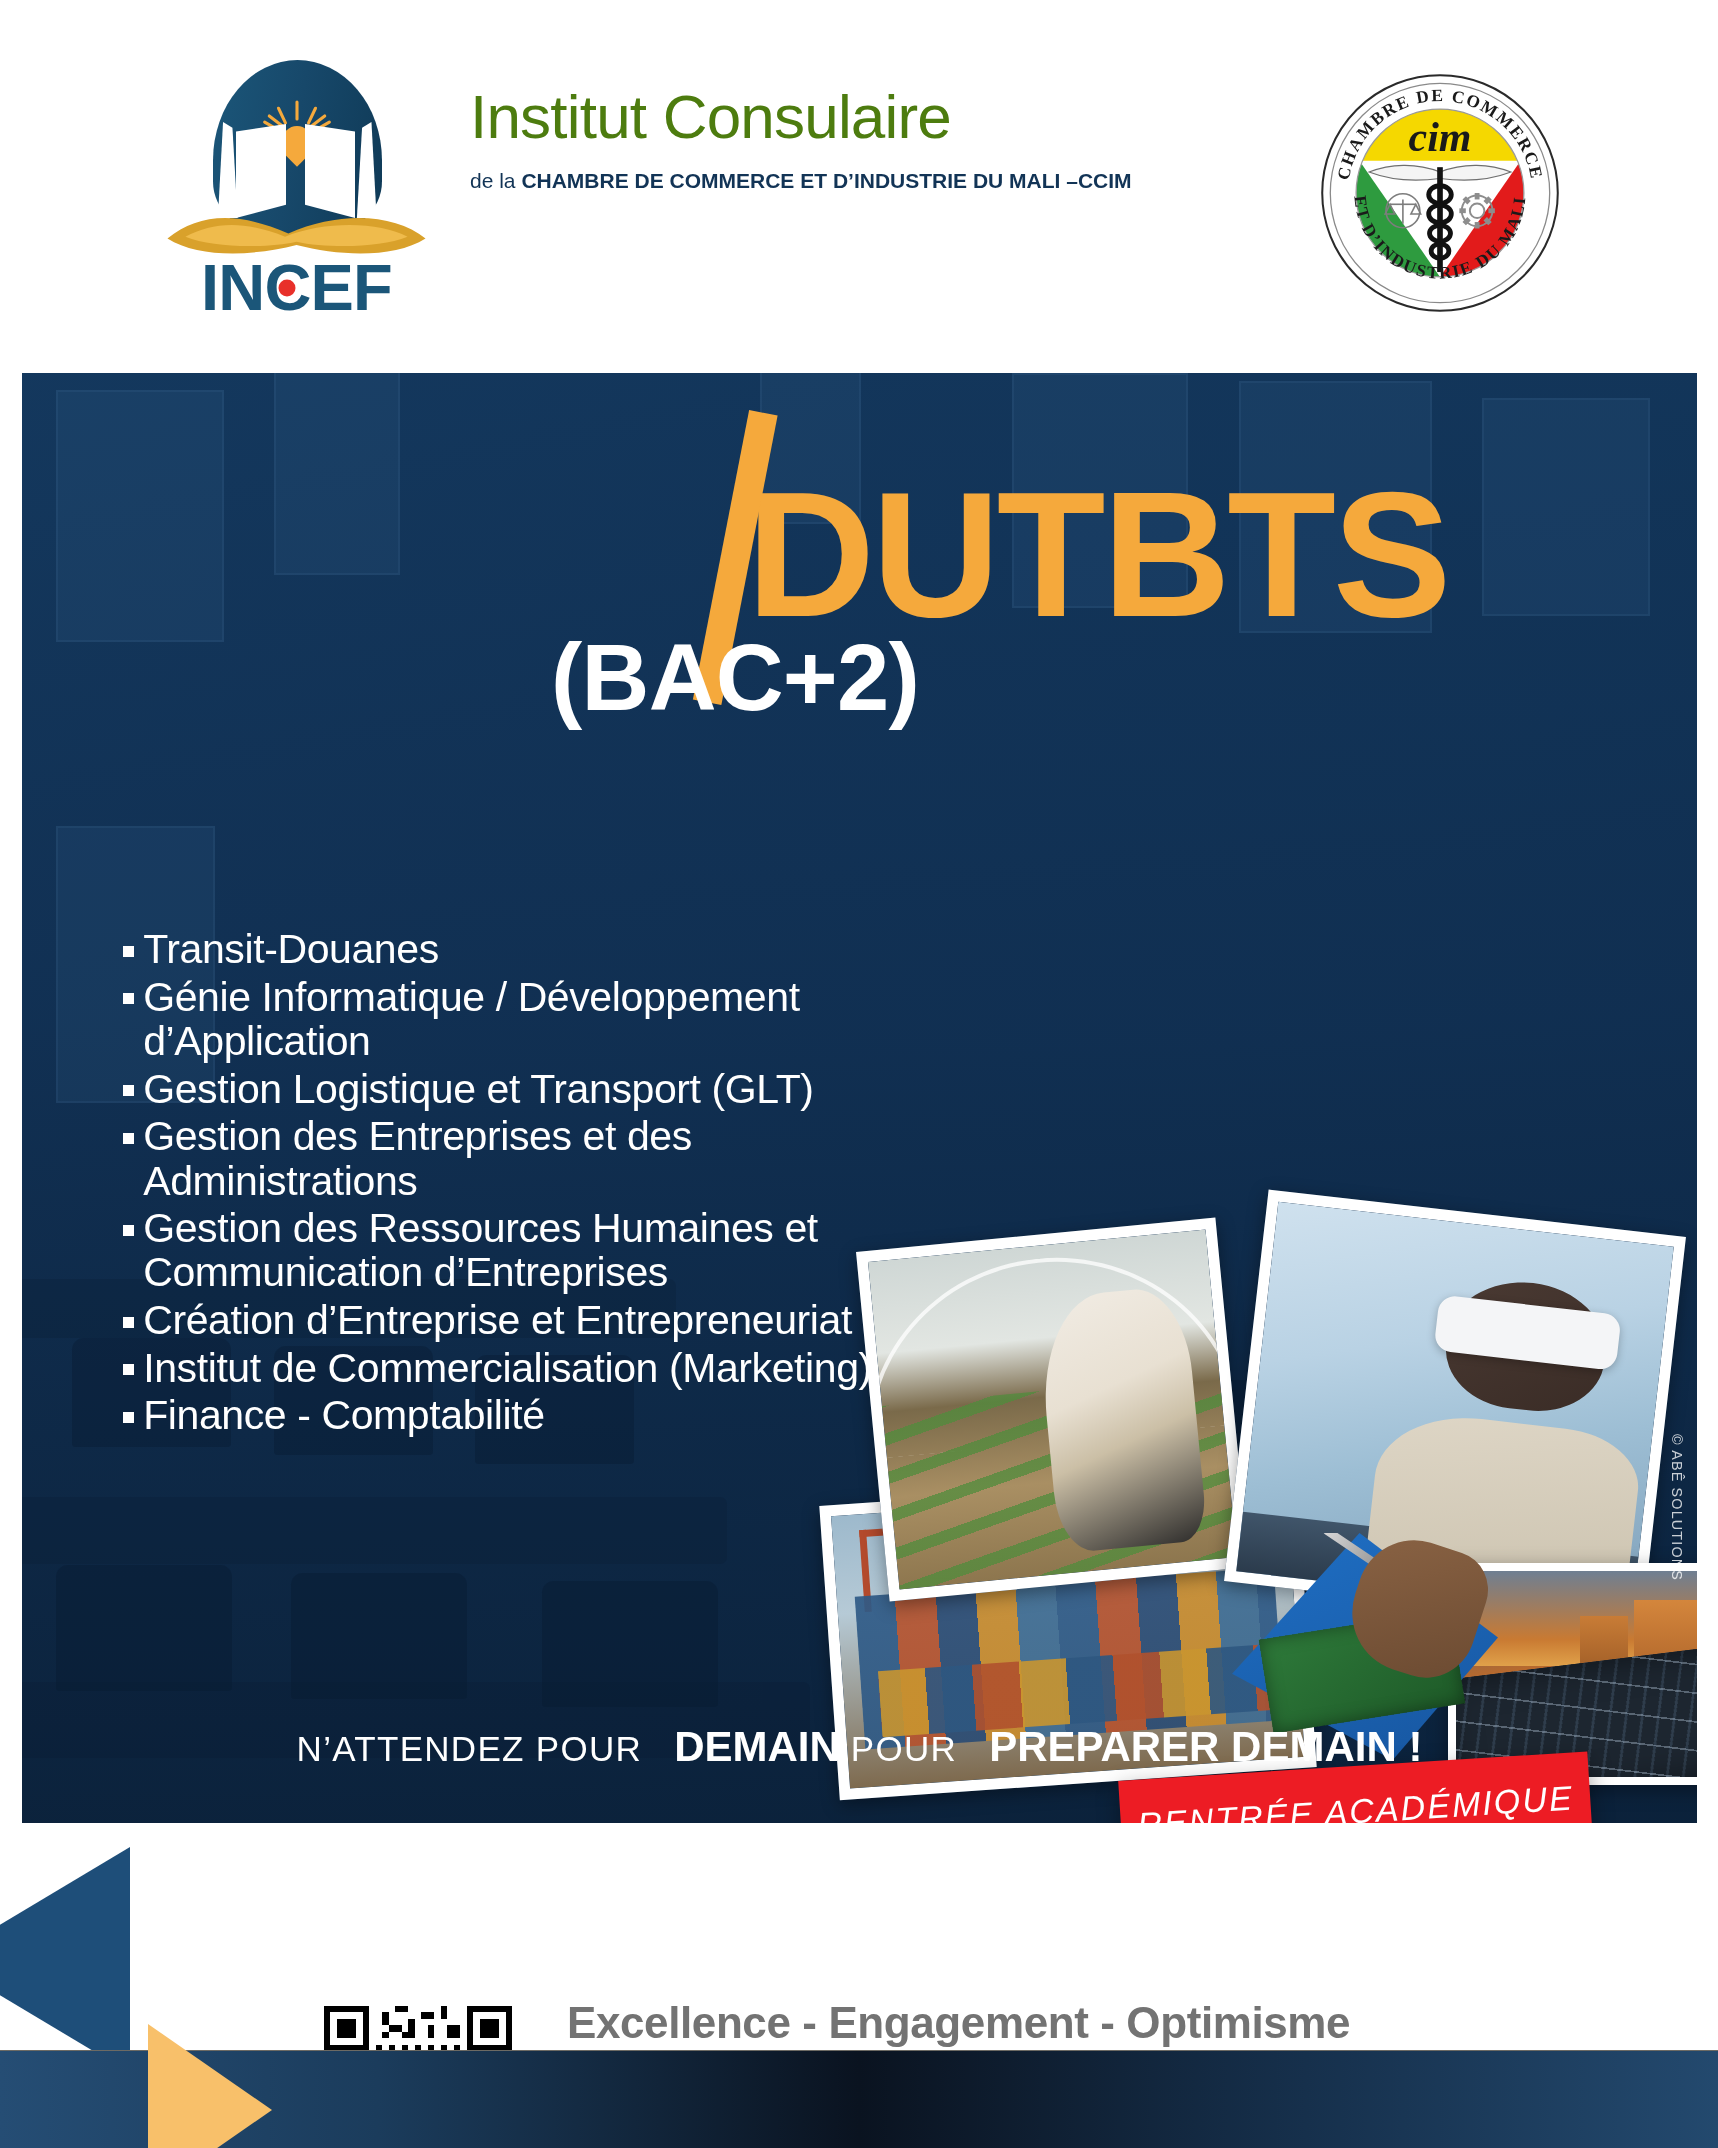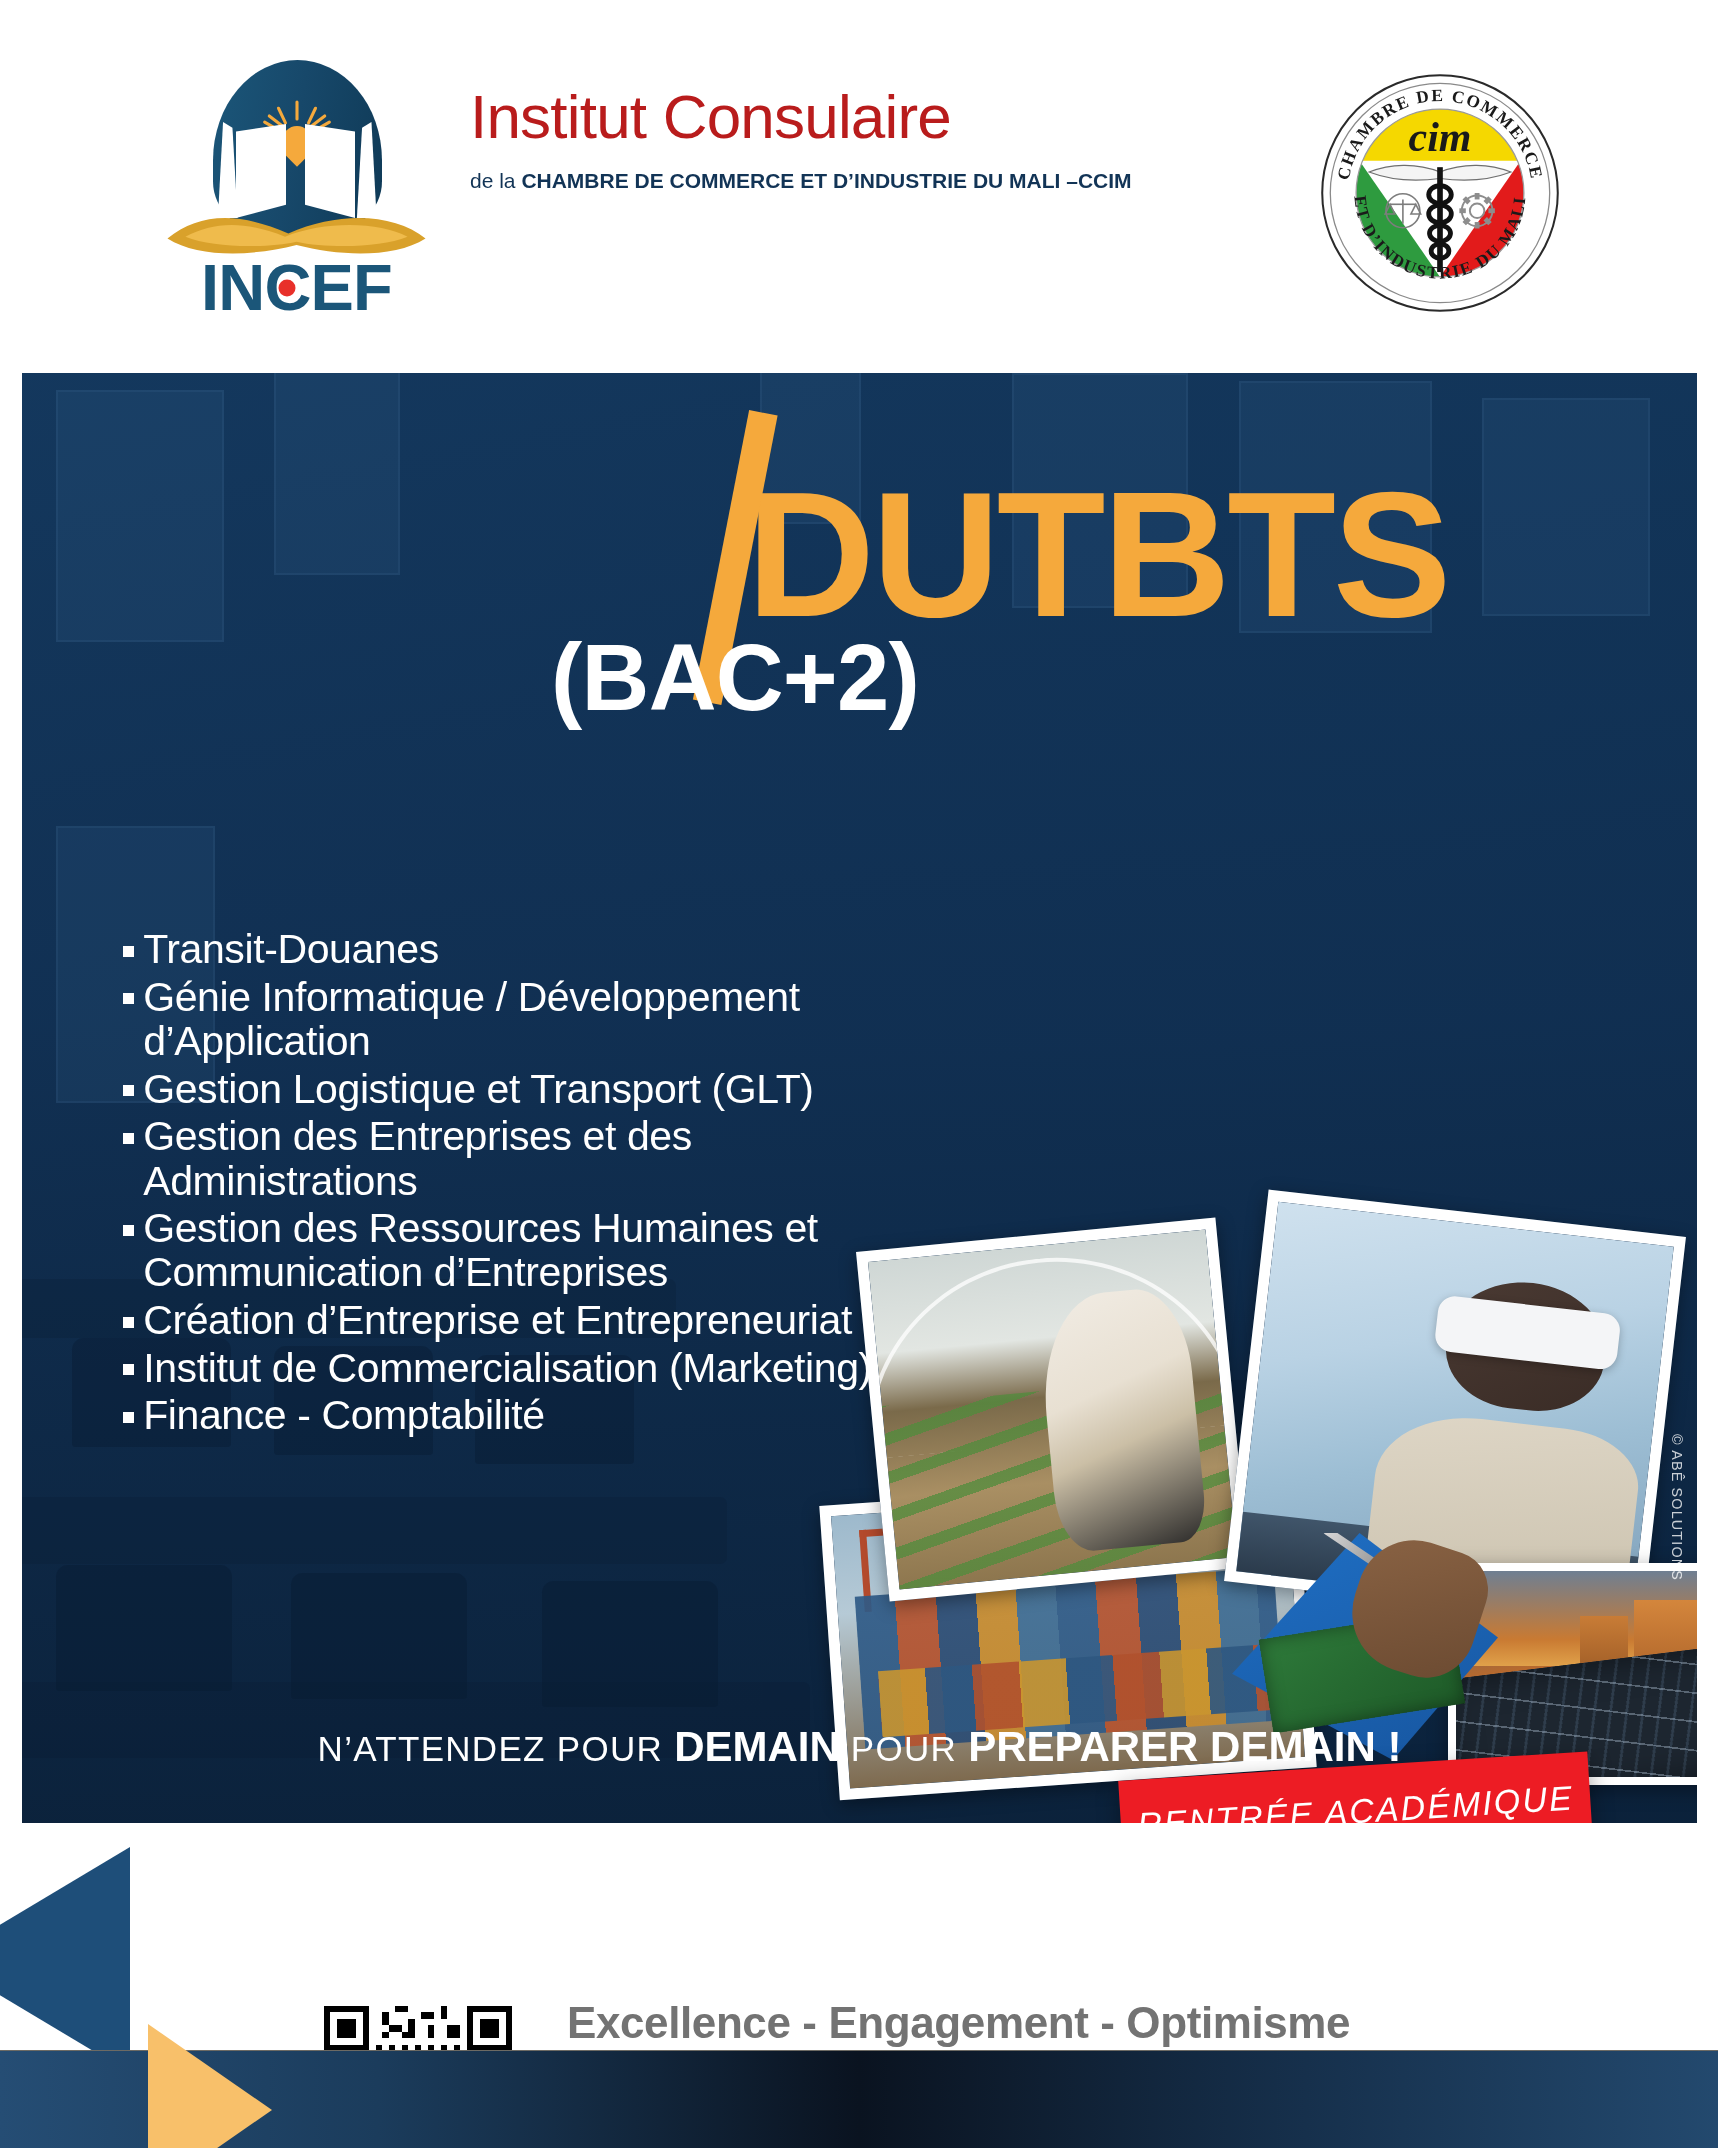--- a/index.html
+++ b/index.html
@@ -103,21 +103,21 @@
 
   
   .header-titles {
     position: absolute;
     left: 470px; top: 84px;
     width: 822px;
   }
   .ht-line {
     font-size: 62px;
     font-weight: 400;
-    color: #b91c1c;
+    color: #4d7c0f;
     line-height: 1.08;
     letter-spacing: -0.8px;
     white-space: nowrap;
   }
   .ht-sub {
     margin-top: 18.5px;
     font-size: 21px;
     color: #123456;
     letter-spacing: 0px;
     white-space: nowrap;
@@ -458,20 +458,21 @@
     font-size: 35px;
     font-weight: 300;
     color: #ffffff;
     letter-spacing: 1.3px;
   }
   .tg-bold {
     font-size: 42px;
     font-weight: 800;
     color: #ffffff;
     letter-spacing: 0px;
+    margin-left: 21px;
   }
 
   
   .footer {
     position: absolute;
     left: 0; top: 1823px;
     width: 1718px; height: 326px;
     background: #ffffff;
   }
   .tri-blue-dark {

